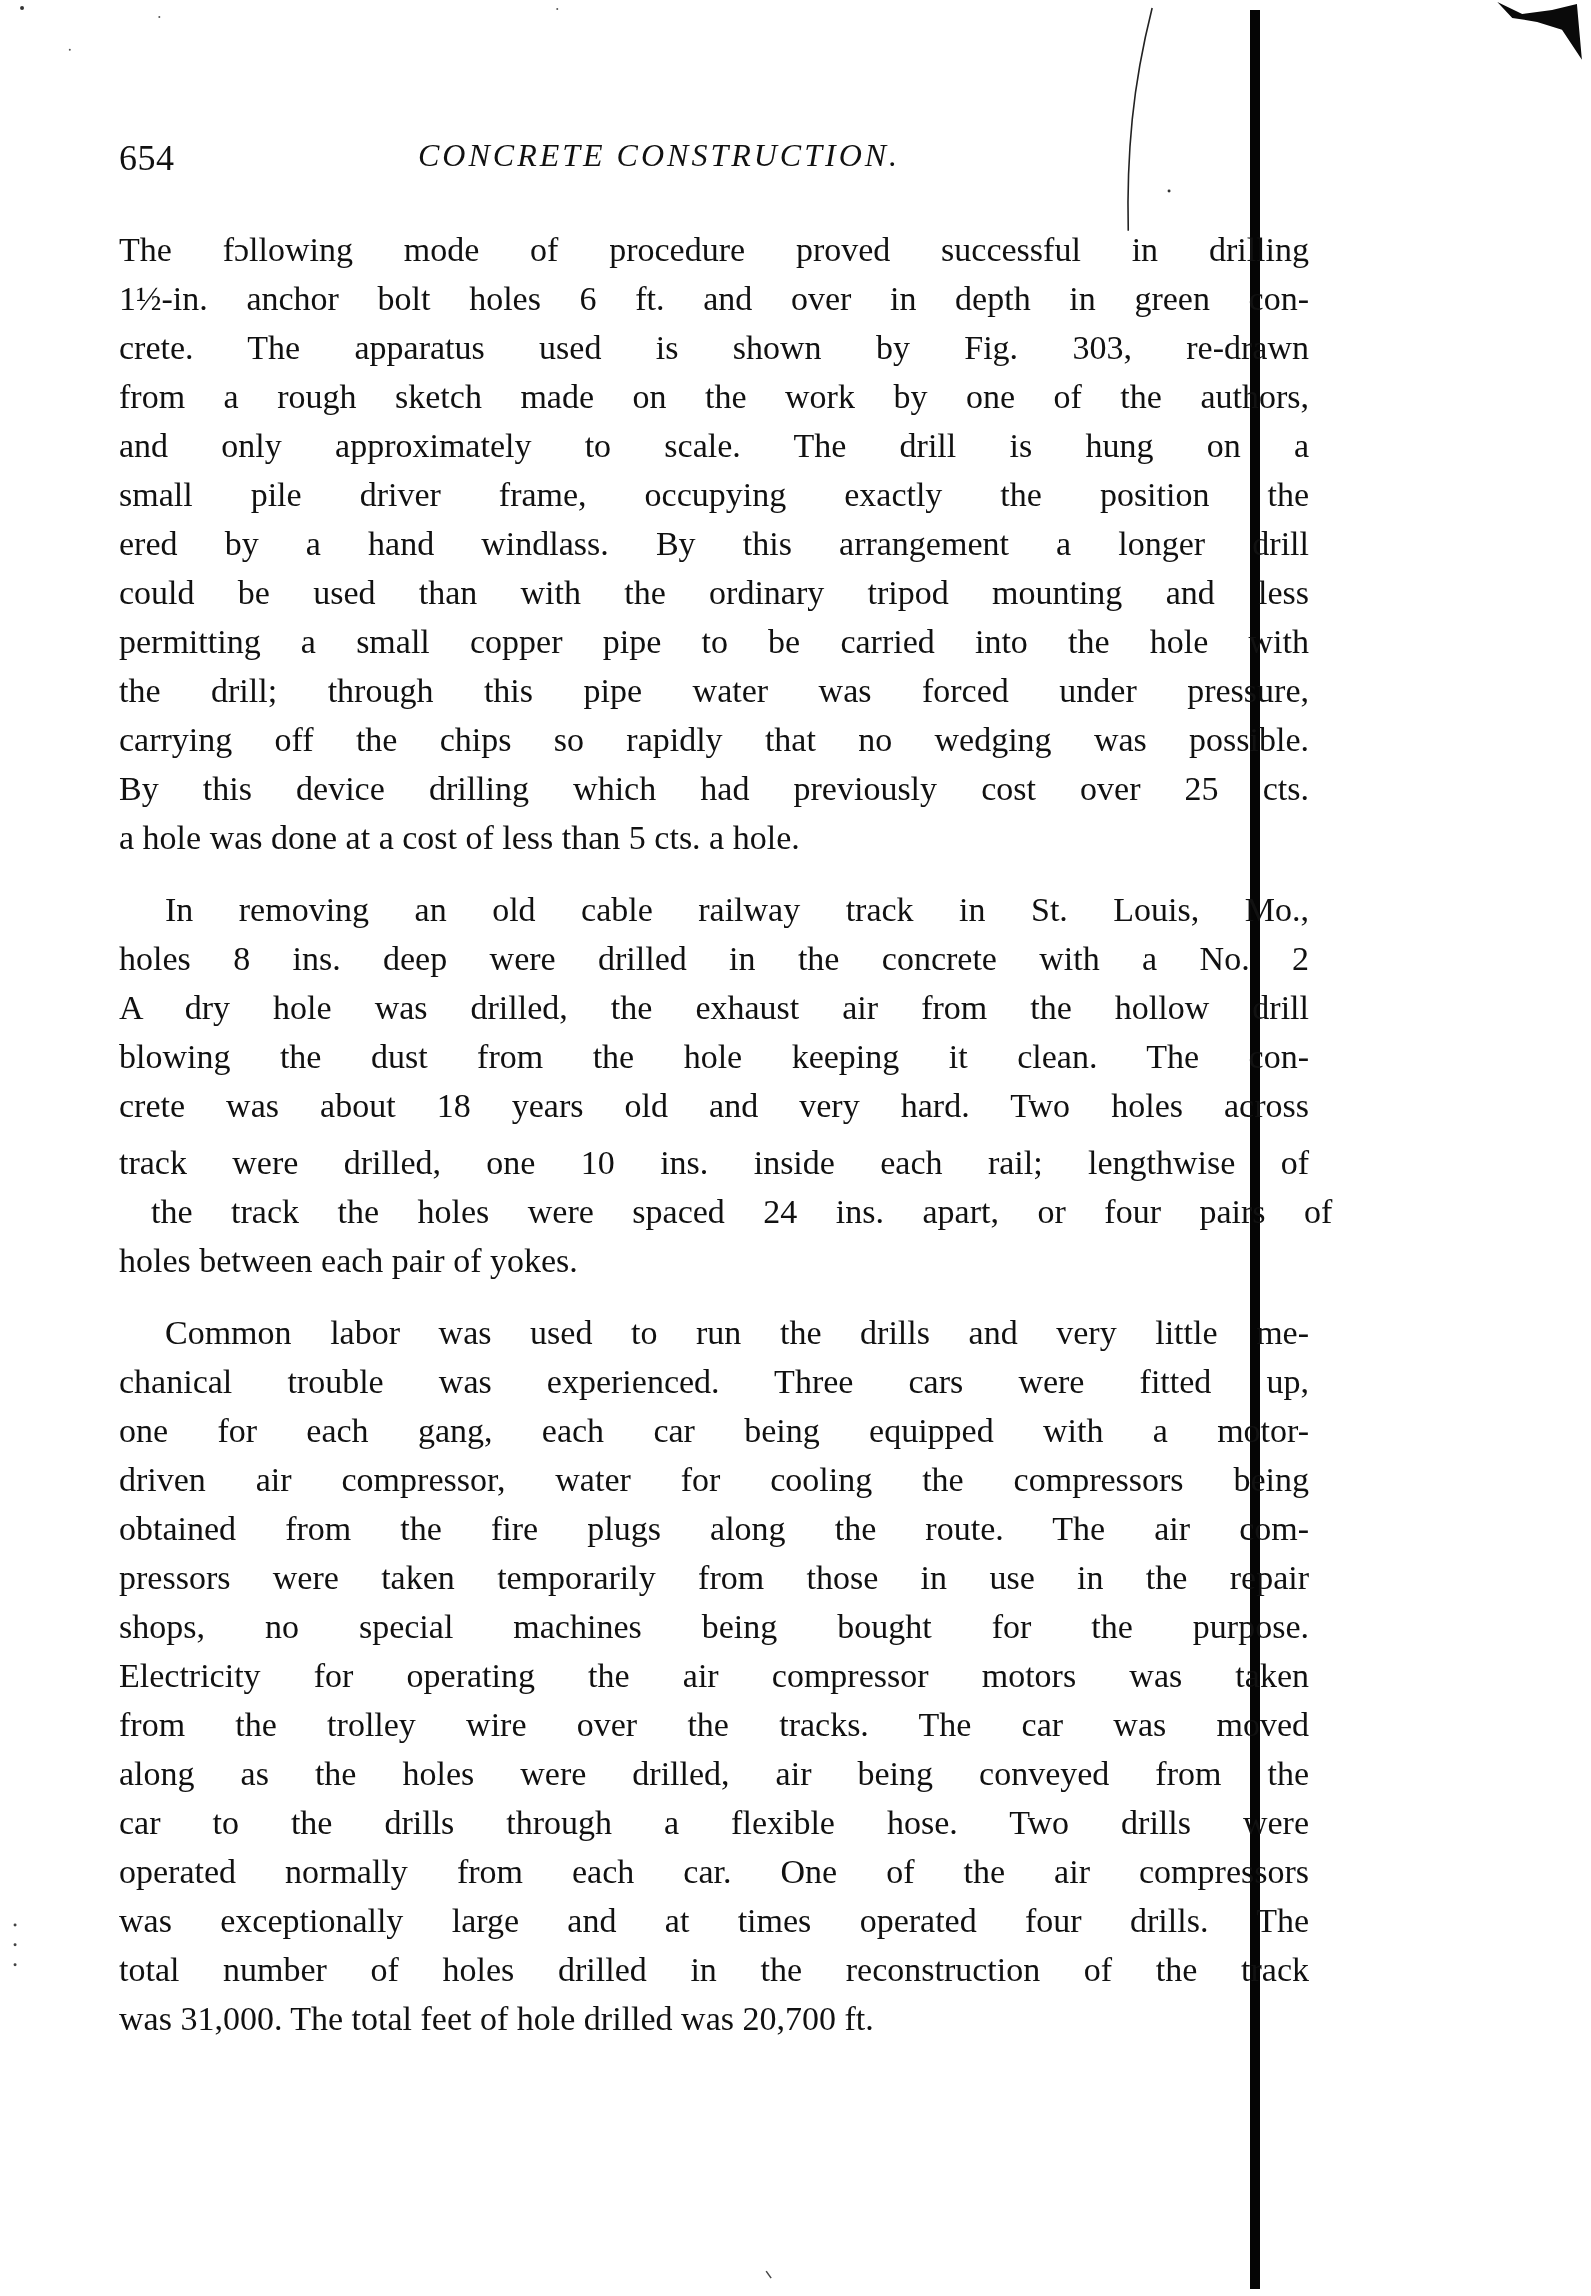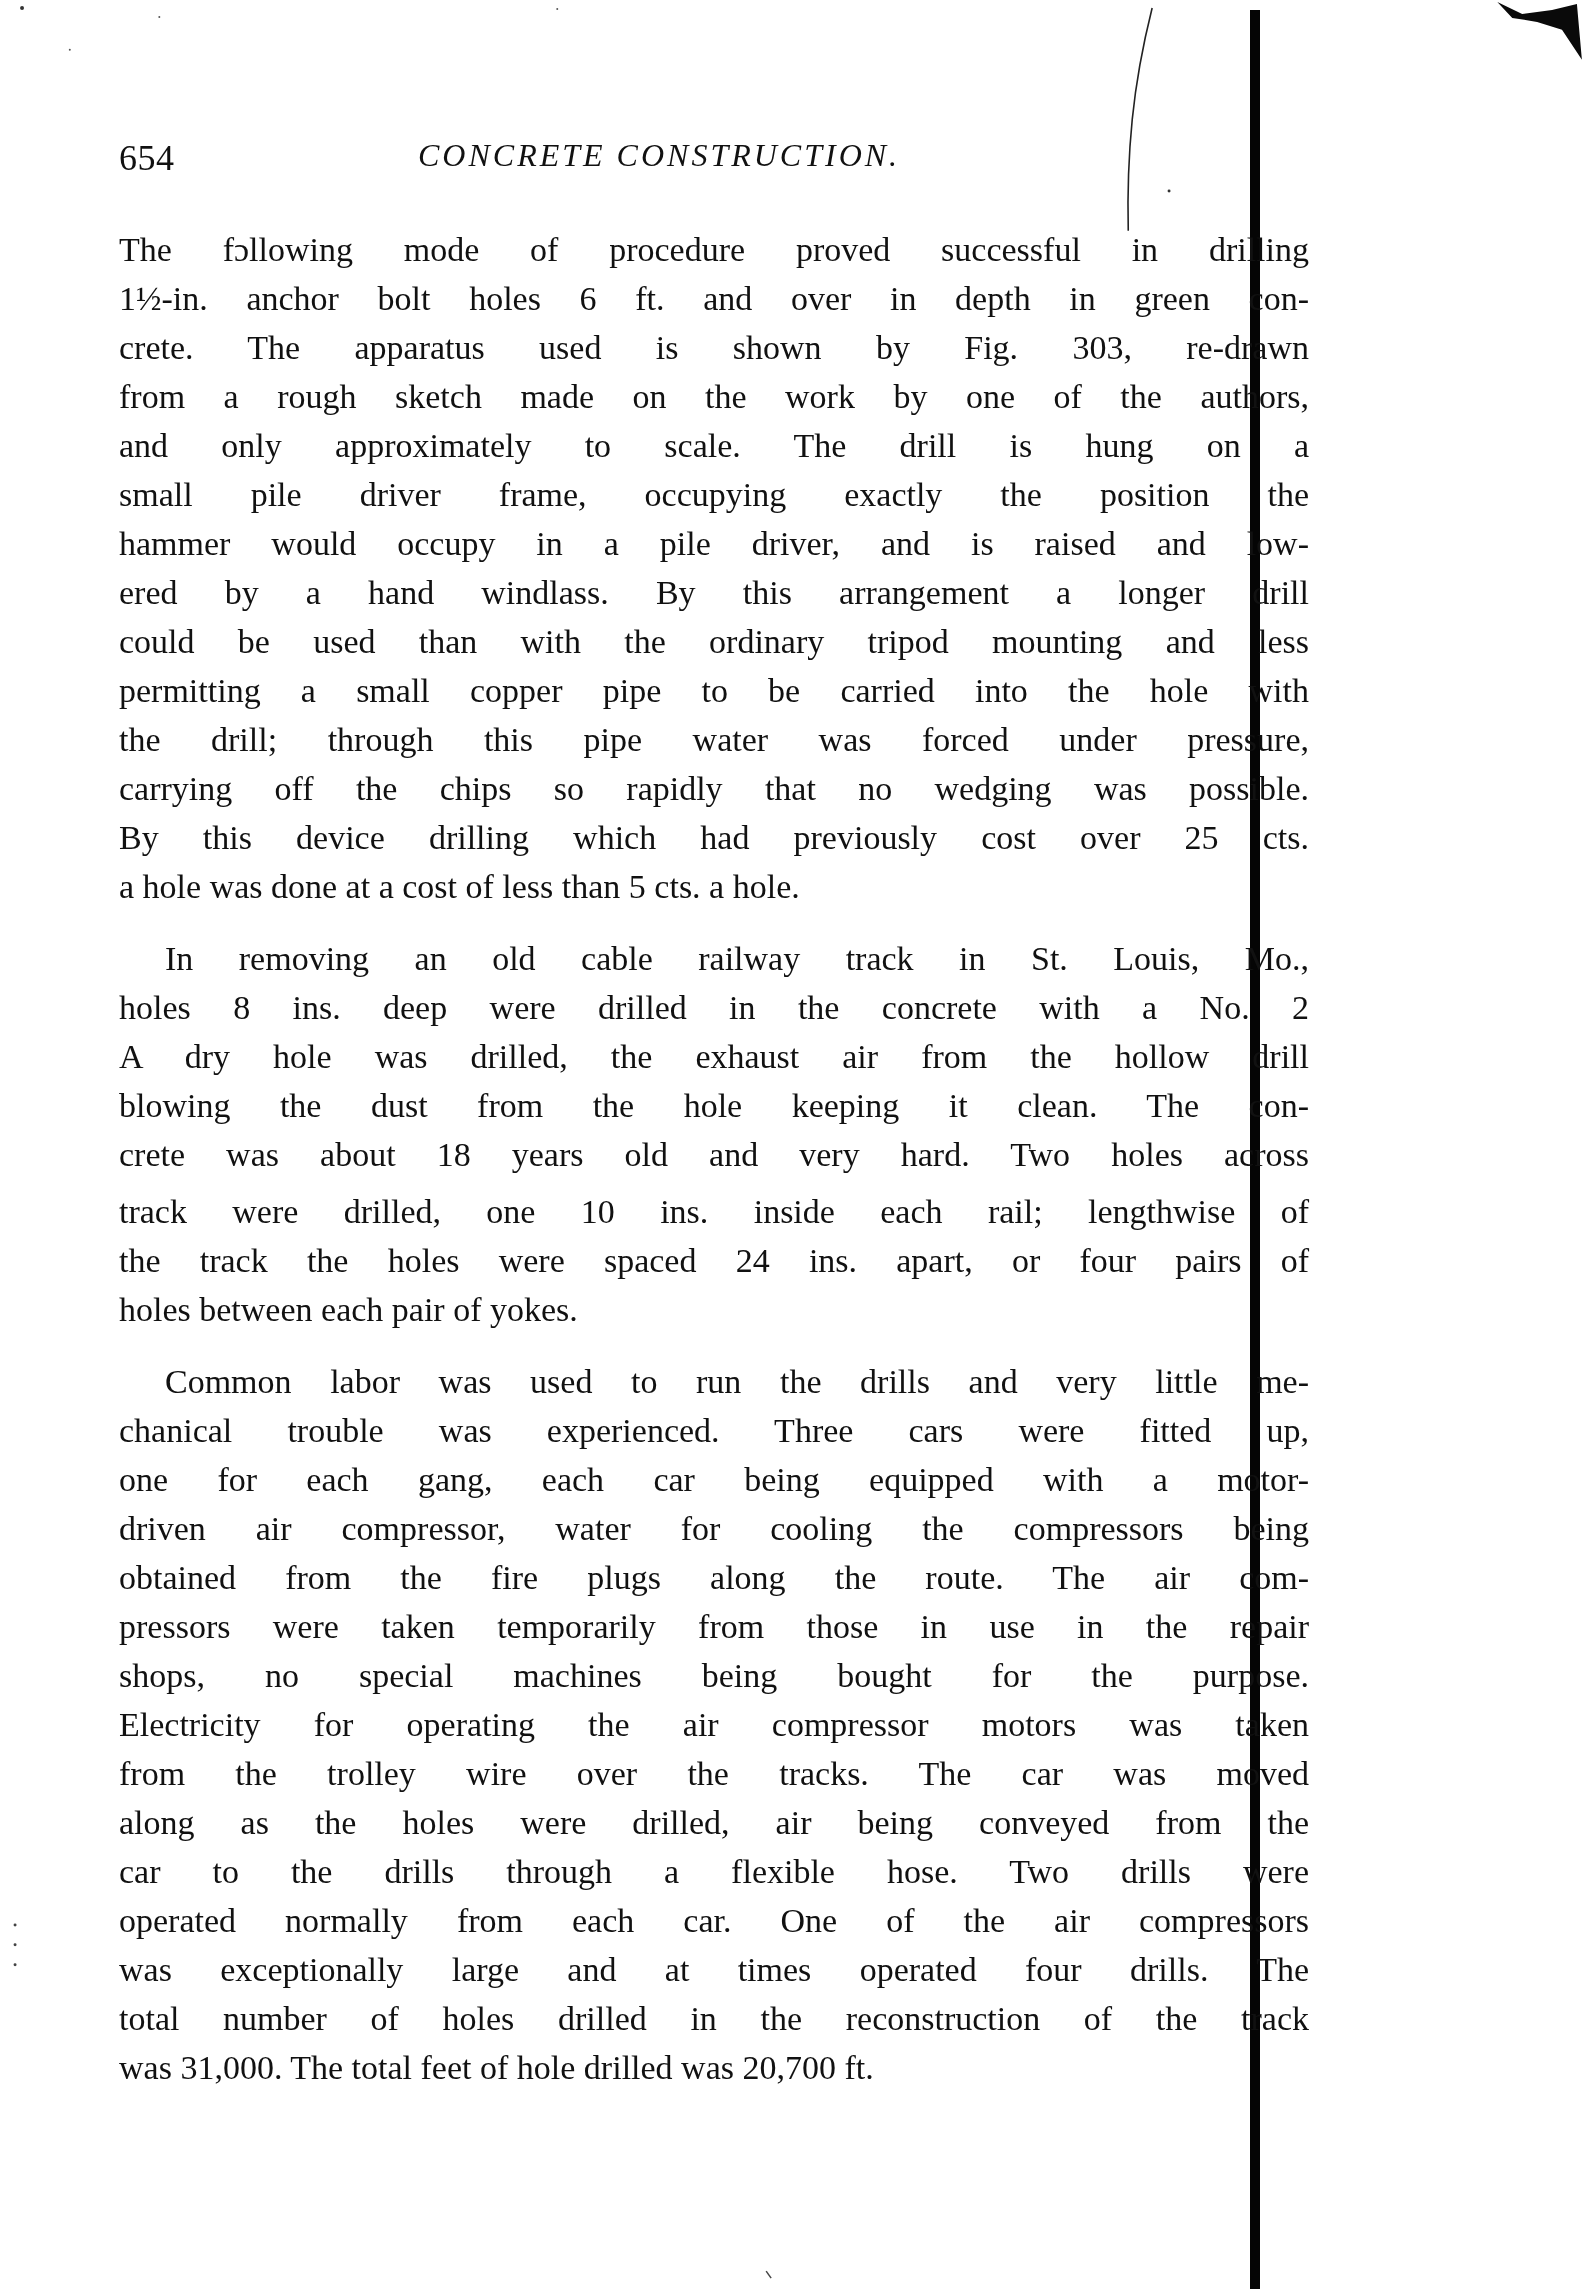--- a/index.html
+++ b/index.html
@@ -111,38 +111,37 @@
 
   <div class="body-text">
 
     <p class="para">
       <span class="line" style="white-space: nowrap; display: block; word-spacing: 41px;">The fɔllowing mode of procedure proved successful in drilling</span>
       <span class="line" style="white-space: nowrap; display: block; word-spacing: 29.5px;">1½-in. anchor bolt holes 6 ft. and over in depth in green con-</span>
       <span class="line" style="white-space: nowrap; display: block; word-spacing: 45px;">crete.  The apparatus used is shown by Fig. 303, re-drawn</span>
       <span class="line" style="white-space: nowrap; display: block; word-spacing: 29px;">from a rough sketch made on the work by one of the authors,</span>
       <span class="line" style="white-space: nowrap; display: block; word-spacing: 44px;">and only approximately to scale.  The drill is hung on a</span>
       <span class="line" style="white-space: nowrap; display: block; word-spacing: 49px;">small pile driver frame, occupying exactly the position the</span>
-      <span class="line" style="white-space: nowrap; display: block; word-spacing: 32px;">hammer would occupy in a pile driver, and is raised and low-</span>
       <span class="line" style="white-space: nowrap; display: block; word-spacing: 38px;">ered by a hand windlass.  By this arrangement a longer drill</span>
       <span class="line" style="white-space: nowrap; display: block; word-spacing: 34px;">could be used than with the ordinary tripod mounting and less</span>
       <span class="line" style="white-space: nowrap; display: block; word-spacing: 31px;">permitting a small copper pipe to be carried into the hole with</span>
       <span class="line" style="white-space: nowrap; display: block; word-spacing: 41px;">the drill; through this pipe water was forced under pressure,</span>
       <span class="line" style="white-space: nowrap; display: block; word-spacing: 33px;">carrying off the chips so rapidly that no wedging was possible.</span>
       <span class="line" style="white-space: nowrap; display: block; word-spacing: 35px;">By this device drilling which had previously cost over 25 cts.</span>
       <span class="line last">a hole was done at a cost of less than 5 cts. a hole.</span>
     </p>
 
     <p class="para">
       <span class="line" style="padding-left: 46px; white-space: nowrap; display: block; word-spacing: 36px;">In removing an old cable railway track in St. Louis, Mo.,</span>
       <span class="line" style="white-space: nowrap; display: block; word-spacing: 33px;">holes 8 ins. deep were drilled in the concrete with a No. 2</span>
       <span class="line" style="white-space: nowrap; display: block; word-spacing: 34px;">A dry hole was drilled, the exhaust air from the hollow drill</span>
       <span class="line" style="white-space: nowrap; display: block; word-spacing: 40px;">blowing the dust from the hole keeping it clean.  The con-</span>
       <span class="line" style="white-space: nowrap; display: block; word-spacing: 32px;">crete was about 18 years old and very hard.  Two holes across</span>
       <span class="line" style="white-space: nowrap; display: block; word-spacing: 36px; margin-top: 8px;">track were drilled, one 10 ins. inside each rail; lengthwise of</span>
-      <span class="line" style="white-space: nowrap; display: block; word-spacing: 30px;">the track the holes were spaced 24 ins. apart, or four pairs of</span>
+      <span class="line" style="white-space: nowrap; display: block; word-spacing: 30px; margin-left: 32px;">the track the holes were spaced 24 ins. apart, or four pairs of</span>
       <span class="line last">holes between each pair of yokes.</span>
     </p>
 
     <p class="para">
       <span class="line" style="padding-left: 46px; white-space: nowrap; display: block; word-spacing: 29px;">Common labor was used to run the drills and very little me-</span>
       <span class="line" style="white-space: nowrap; display: block; word-spacing: 46px;">chanical trouble was experienced.  Three cars were fitted up,</span>
       <span class="line" style="white-space: nowrap; display: block; word-spacing: 40px;">one for each gang, each car being equipped with a motor-</span>
       <span class="line" style="white-space: nowrap; display: block; word-spacing: 40px;">driven air compressor, water for cooling the compressors being</span>
       <span class="line" style="white-space: nowrap; display: block; word-spacing: 40px;">obtained from the fire plugs along the route.  The air com-</span>
       <span class="line" style="white-space: nowrap; display: block; word-spacing: 33px;">pressors were taken temporarily from those in use in the repair</span>

